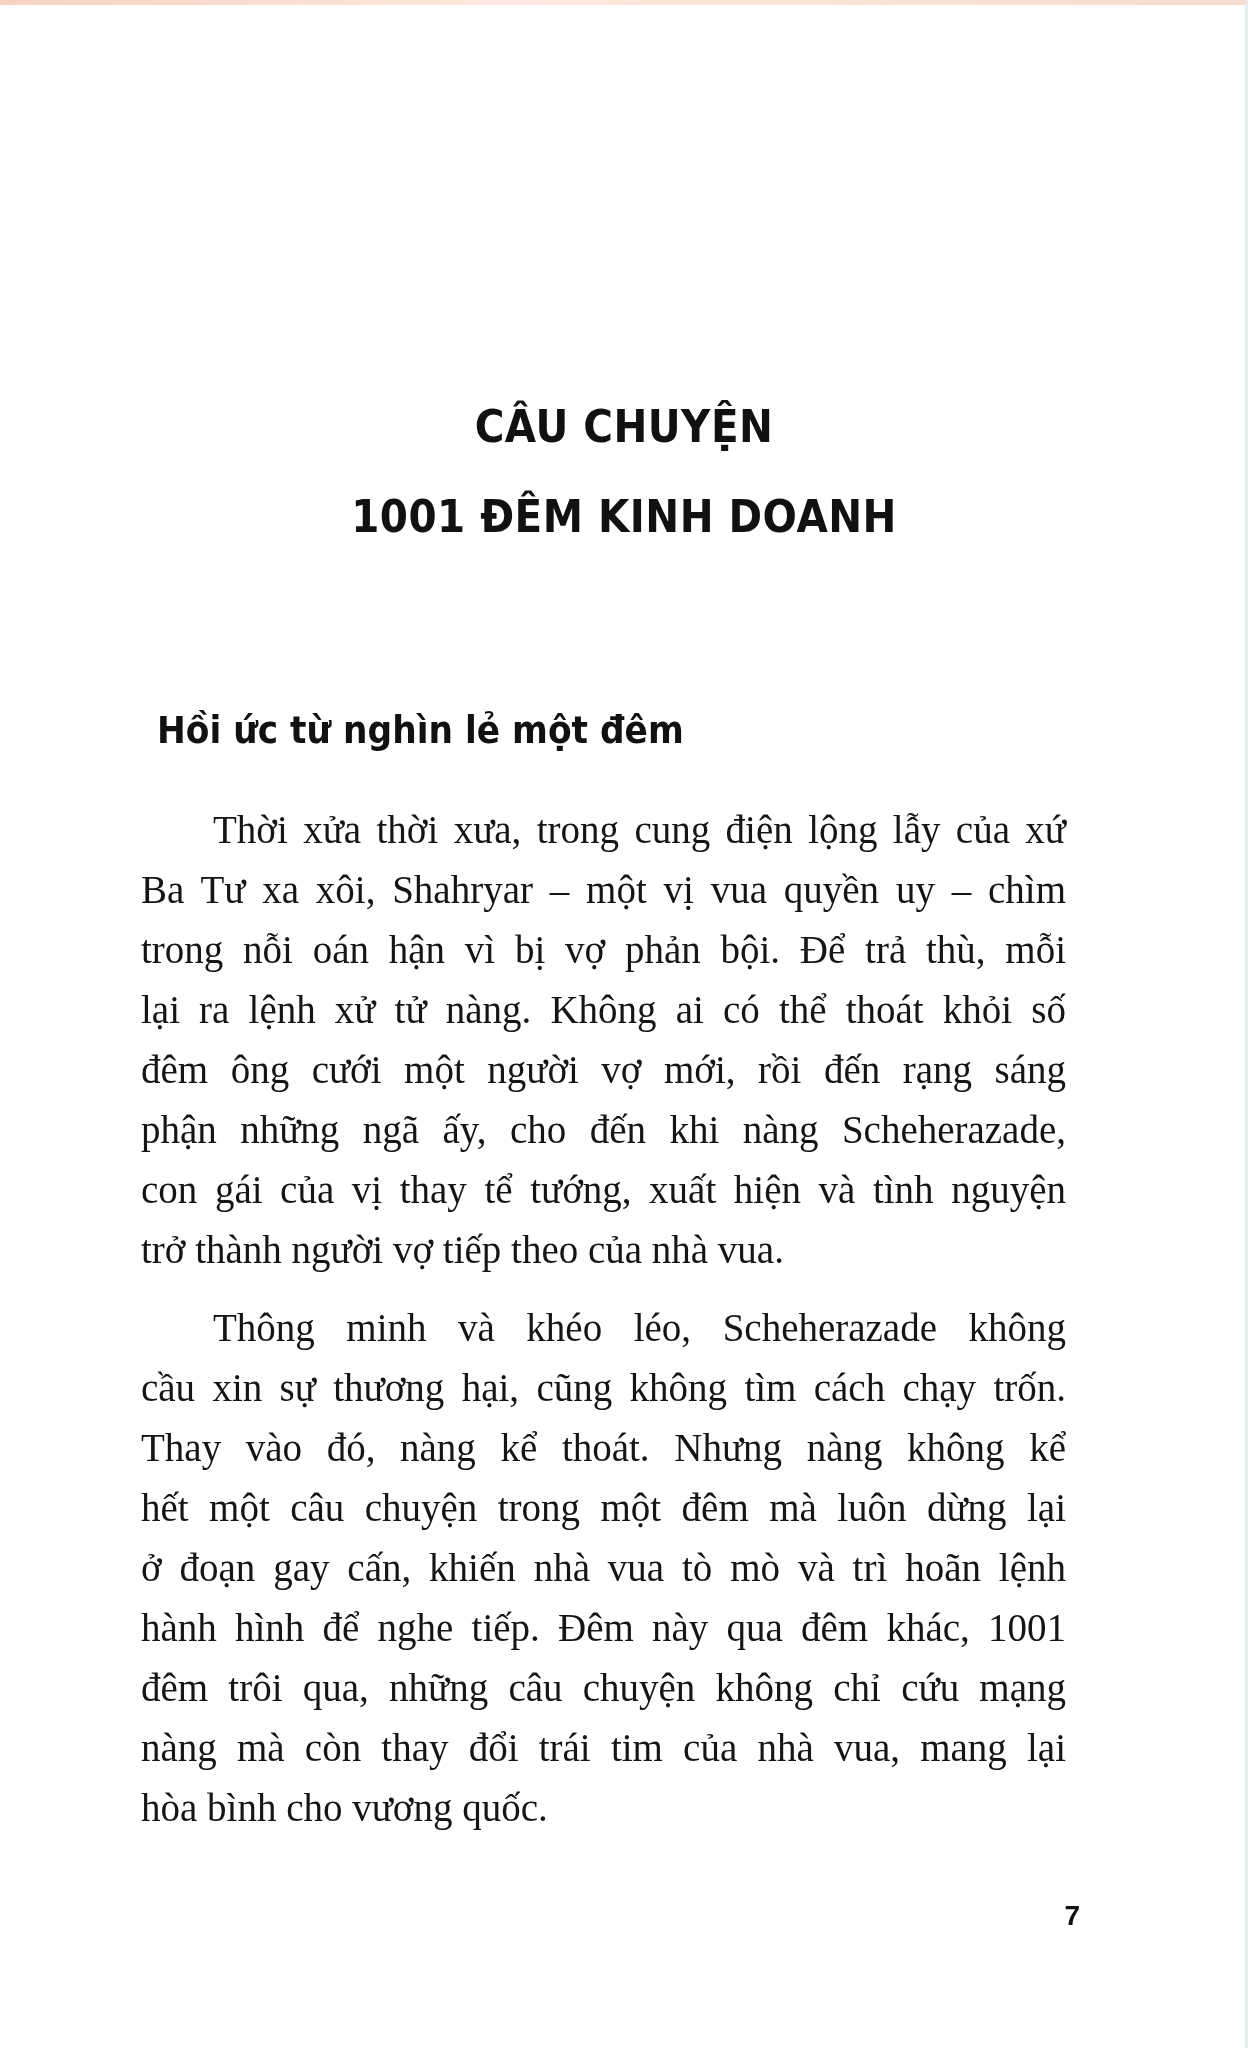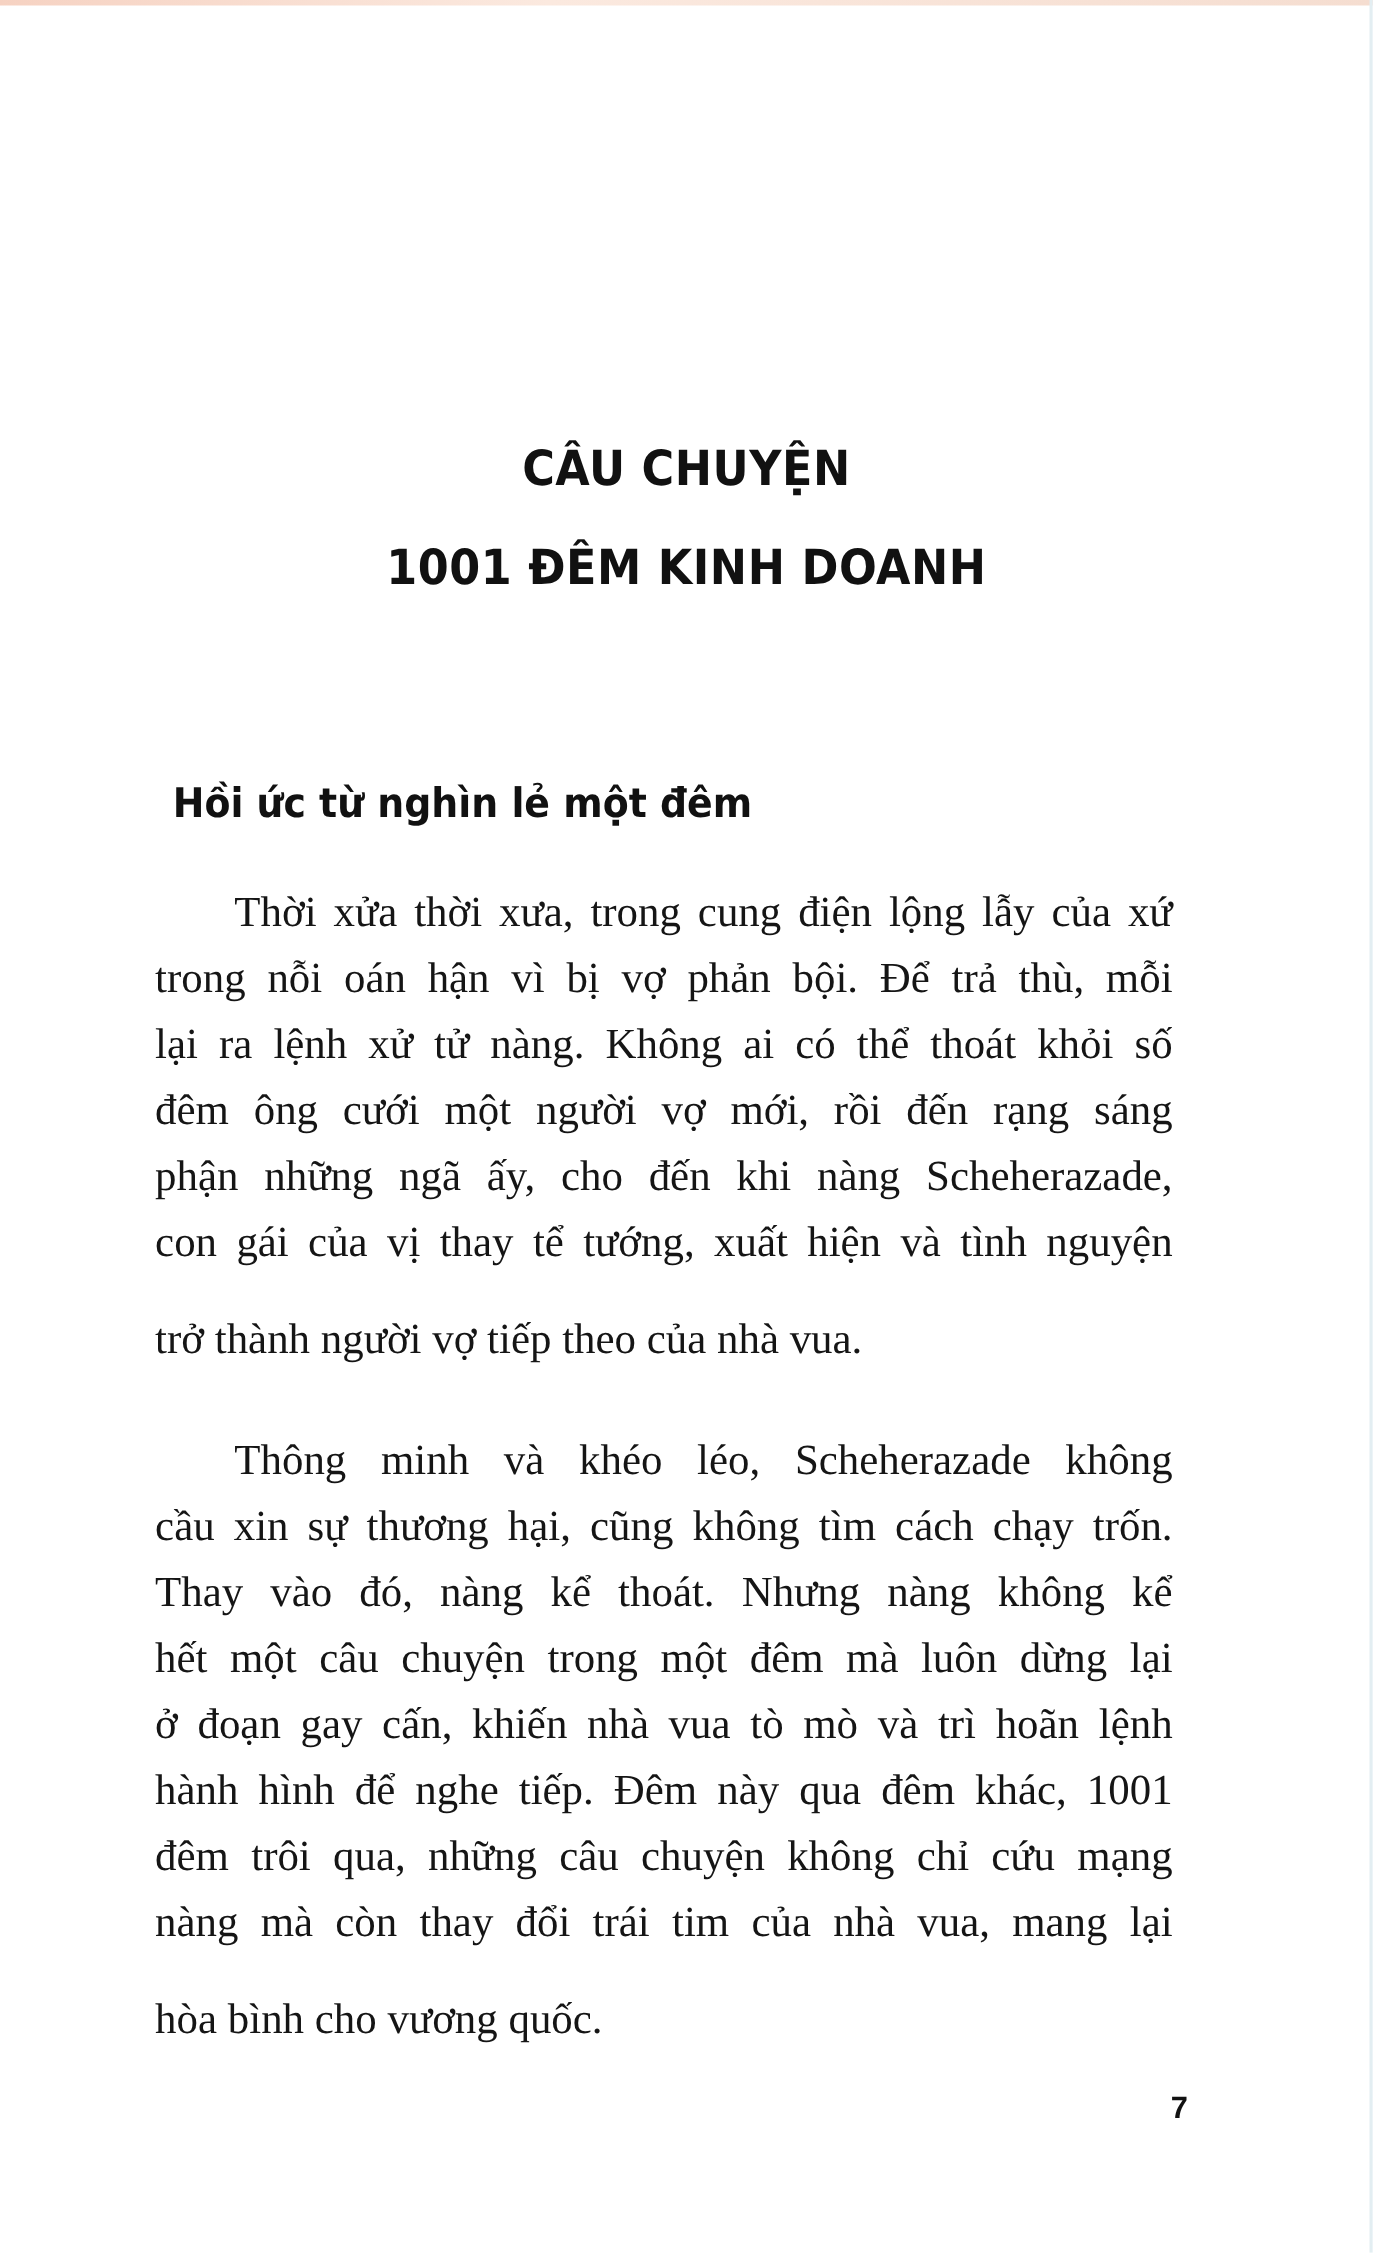--- a/index.html
+++ b/index.html
@@ -68,21 +68,20 @@
     }
     .body-line {
       display: block;
       white-space: nowrap;
       text-align: justify;
       text-align-last: justify;
       height: 60px;
     }
     .body-line.last {
       text-align-last: left;
-      margin-top: 28px;
     }
     .body-line.indent {
       padding-left: 72px;
     }
     .para1 { top: 800px; }
     .para2 { top: 1298px; }
     .page-number {
       position: absolute;
       left: 1040px;
       width: 40px;
@@ -102,20 +101,21 @@
 
 <div class="page">
 
   <div class="chapter-title line1">CÂU CHUYỆN</div>
   <div class="chapter-title line2">1001 ĐÊM KINH DOANH</div>
 
   <div class="section-heading">Hồi ức từ nghìn lẻ một đêm</div>
 
   <div class="body-text para1">
     <span class="body-line indent">Thời xửa thời xưa, trong cung điện lộng lẫy của xứ</span>
+    <span class="body-line">Ba Tư xa xôi, Shahryar – một vị vua quyền uy – chìm</span>
     <span class="body-line">trong nỗi oán hận vì bị vợ phản bội. Để trả thù, mỗi</span>
     <span class="body-line">lại ra lệnh xử tử nàng. Không ai có thể thoát khỏi số</span>
     <span class="body-line">đêm ông cưới một người vợ mới, rồi đến rạng sáng</span>
     <span class="body-line">phận những ngã ấy, cho đến khi nàng Scheherazade,</span>
     <span class="body-line">con gái của vị thay tể tướng, xuất hiện và tình nguyện</span>
     <span class="body-line last">trở thành người vợ tiếp theo của nhà vua.</span>
   </div>
 
   <div class="body-text para2">
     <span class="body-line indent">Thông minh và khéo léo, Scheherazade không</span>

